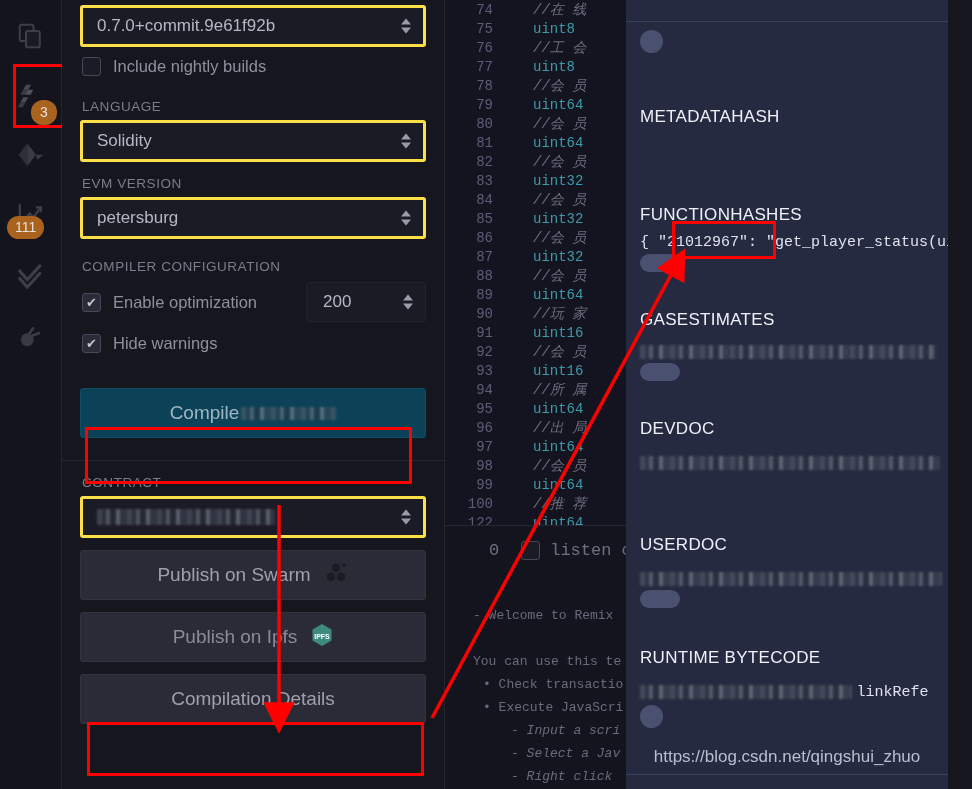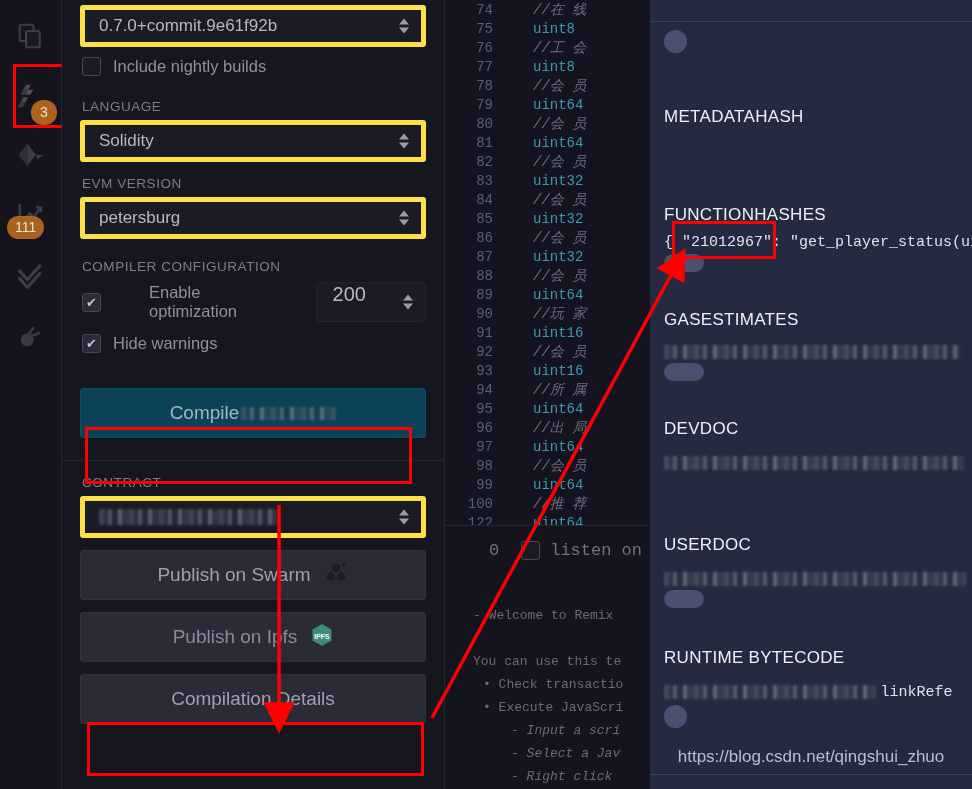--- a/index.html
+++ b/index.html
@@ -43,21 +43,21 @@
     background: #16161e;
     color: #9a9aa8;
     padding: 0 18px;
   }
   .sec-label {
     font-size: 13.5px; letter-spacing: .55px; color: #7c7c8c;
     margin: 14px 0 6px 2px; text-transform: uppercase;
   }
   .select-box {
     position: relative;
-    background: #1b1b26; border: 5px solid #fde047; border-radius: 3px;
+    background: #1b1b26; border: 3px solid #fde047; border-radius: 3px;
     height: 42px; display: flex; align-items: center;
     padding: 0 30px 0 14px;
     color: #b7b7c3; font-size: 17px;
   }
   .spin {
     position: absolute; right: 12px; top: 50%; transform: translateY(-50%);
     display: flex; flex-direction: column; gap: 3px;
   }
   .spin i {
     display:block; width:0; height:0;
@@ -72,27 +72,27 @@
     background: #1b1b26; margin-right: 12px;
     display: flex; align-items: center; justify-content: center;
     flex: 0 0 auto;
   }
   .chk.on { background: #2a2a38; }
   .chk.on::after {
     content: "✔"; color: #c4c4cf; font-size: 13px; line-height: 1;
   }
   .chk-label { font-size: 16.5px; color: #8f8f9e; }
 
-  .opt-row { display: flex; align-items: center; height: 44px; margin-left: 2px; gap: 36px;}
+  .opt-row { display: flex; align-items: center; height: 44px; margin-left: 2px;}
   .runs-box {
     margin-left: auto; position: relative;
     width: 120px; height: 40px; background: #1b1b26;
     border: 1px solid #23232f; border-radius: 3px;
-    display: flex; padding-left: 16px;
-    color: #b7b7c3; font-size: 20px;
+    display: flex; align-items: center; padding-left: 16px;
+    color: #b7b7c3; font-size: 17px;
   }
 
   .btn-compile {
     margin-top: 26px;
     height: 50px; background: #0b4257; border: 1px solid #0d4e66;
     border-radius: 3px; color: #9fb6c1; font-size: 19px;
     display: flex; align-items: center; justify-content: center;
     position: relative;
   }
   .hl-compile {
@@ -158,21 +158,21 @@
     padding: 30px 0 0 28px; color: #6a6a7c;
     font-family: "Liberation Mono", monospace; font-size: 13px; line-height: 23px;
     white-space: nowrap;
   }
   .term-body .it { font-style: italic; }
   .term-body .bullet { padding-left: 10px; }
   .term-body .sub { padding-left: 38px; }
 
   
   .details {
-    position: absolute; left: 650px; top: 0; width: 322px; height: 789px;
+    position: absolute; left: 626px; top: 0; width: 322px; height: 789px;
     background: #252a40;
     color: #e6e9f2;
     overflow: hidden;
   }
   .det-topline { height: 22px; border-bottom: 1px solid #39405a; }
   .copy-dot {
     width: 23px; height: 23px; border-radius: 50%;
     background: #4a5070; margin: 8px 0 0 14px;
   }
   .copy-pill {

